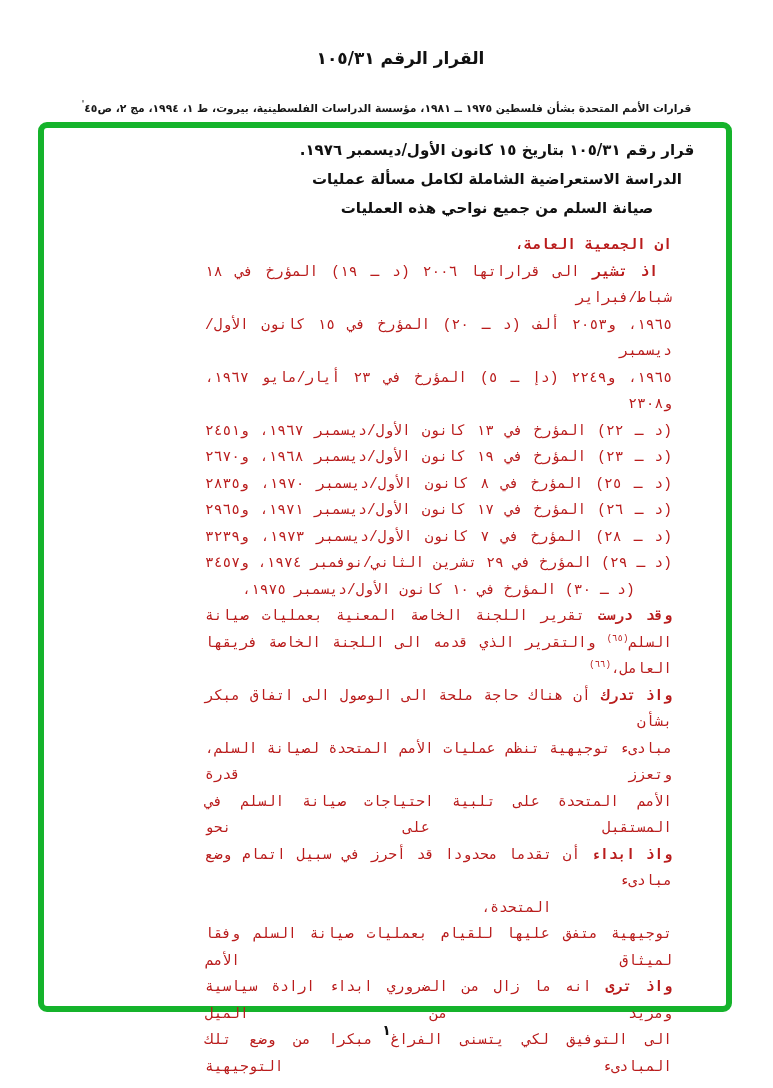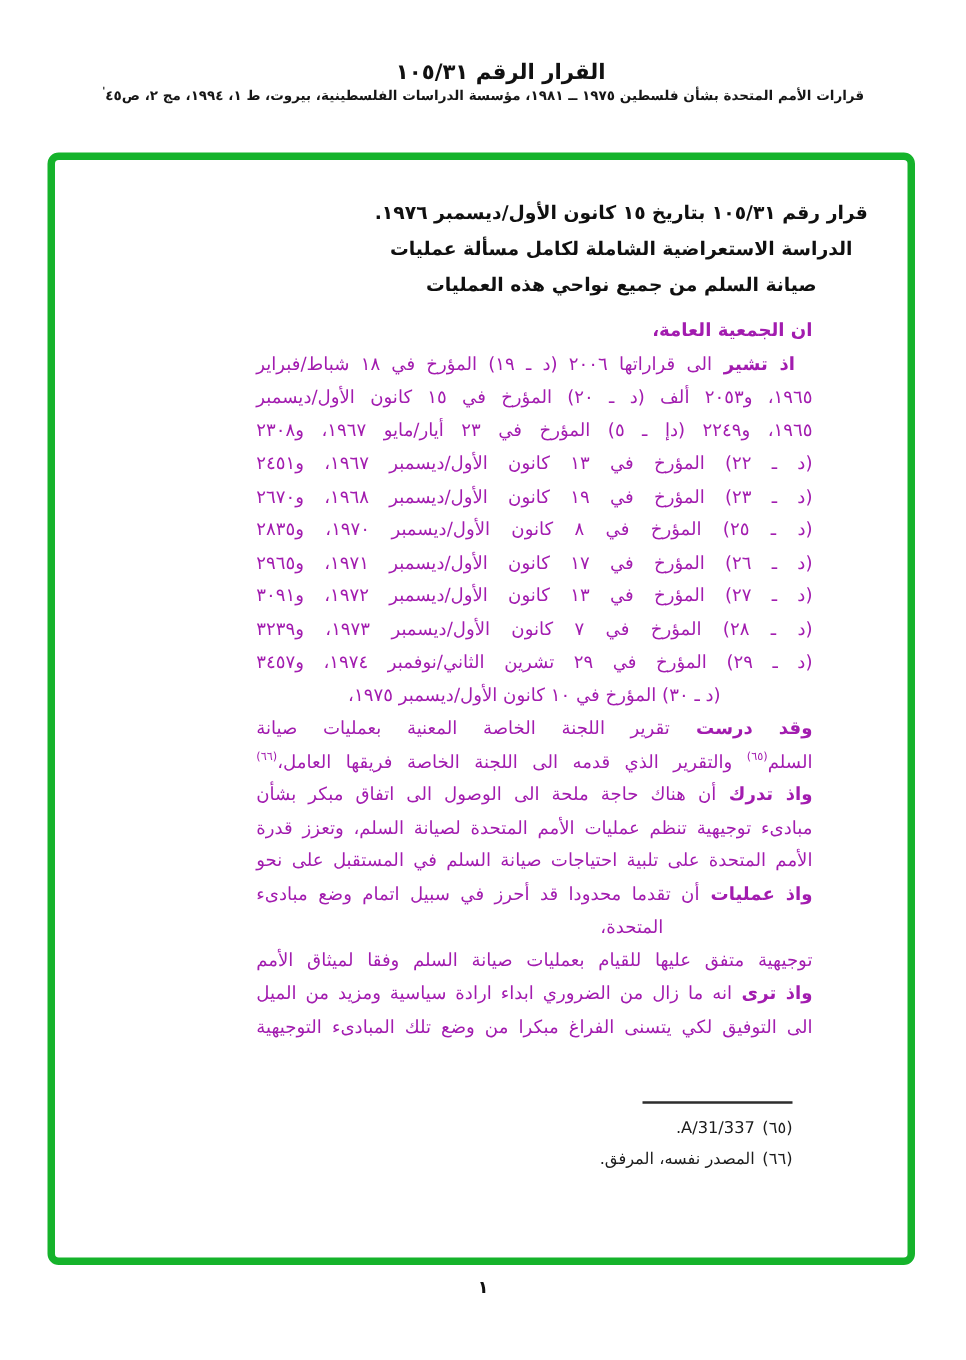--- a/index.html
+++ b/index.html
@@ -6,36 +6,36 @@
   .page{
     position:relative;width:773px;height:1088px;background:#ffffff;overflow:hidden;
     font-family:"DejaVu Sans",sans-serif;color:#1b1b1b;
   }
   .title{
     position:absolute;top:48px;left:0;right:0;text-align:center;
     direction:rtl;font-weight:bold;font-size:17px;transform:translateX(14px);
     color:#111;
   }
   .subtitle{
-    position:absolute;top:70px;left:0;right:0;text-align:center;
+    position:absolute;top:102px;left:0;right:0;text-align:center;
     direction:rtl;font-weight:bold;font-size:10.8px;color:#161616;
   }
   .subtitle sup{font-size:8px;}
   .green-box{
     position:absolute;left:38px;top:122px;width:694px;height:890px;
     box-sizing:border-box;border:6px solid #15b32b;border-radius:9px;
     background:transparent;
   }
   .doc-content{position:absolute;top:0;left:0;right:0;bottom:0;direction:rtl;}
   .headings{
-    margin:28px 8px 0 232px;text-align:center;font-weight:bold;
+    margin:8px 8px 0 232px;text-align:center;font-weight:bold;
     font-size:15px;line-height:29px;color:#101010;
   }
   .bodylines{
-    margin:9px 76px 0 161px;font-size:14.5px;line-height:26.5px;color:#a21caf;
+    margin:9px 54px 0 161px;font-size:14.5px;line-height:26.5px;color:#b91c1c;font-family:Liberation Mono, monospace;
   }
   .bline{min-height:26.5px;}
   .bline.j{text-align:justify;text-align-last:justify;text-justify:inter-word;}
   .bline.r{text-align:right;}
   .bline.c{text-align:center;}
   .bline.cs{text-align:center;transform:translateX(78px);}
   .bline.gap{margin-top:9px;}
   .bline.ind{text-indent:14px;}
   .b{font-weight:bold;}
   sup{font-size:9px;line-height:0;}
@@ -67,30 +67,29 @@
 
       <div class="bodylines" id="bodylines">
           <div class="bline r gap"><span class="b">ان الجمعية العامة،</span></div>
           <div class="bline j ind"><span class="b">اذ تشير </span><span>الى قراراتها ٢٠٠٦ (د ـ ١٩) المؤرخ في ١٨ شباط/فبراير</span></div>
           <div class="bline j"><span>١٩٦٥، و٢٠٥٣ ألف (د ـ ٢٠) المؤرخ في ١٥ كانون الأول/ديسمبر</span></div>
           <div class="bline j"><span>١٩٦٥، و٢٢٤٩ (دإ ـ ٥) المؤرخ في ٢٣ أيار/مايو ١٩٦٧، و٢٣٠٨</span></div>
           <div class="bline j"><span>(د ـ ٢٢) المؤرخ في ١٣ كانون الأول/ديسمبر ١٩٦٧، و٢٤٥١</span></div>
           <div class="bline j"><span>(د ـ ٢٣) المؤرخ في ١٩ كانون الأول/ديسمبر ١٩٦٨، و٢٦٧٠</span></div>
           <div class="bline j"><span>(د ـ ٢٥) المؤرخ في ٨ كانون الأول/ديسمبر ١٩٧٠، و٢٨٣٥</span></div>
           <div class="bline j"><span>(د ـ ٢٦) المؤرخ في ١٧ كانون الأول/ديسمبر ١٩٧١، و٢٩٦٥</span></div>
-          <div class="bline j"><span>(د ـ ٢٧) المؤرخ في ١٣ كانون الأول/ديسمبر ١٩٧٢، و٣٠٩١</span></div>
           <div class="bline j"><span>(د ـ ٢٨) المؤرخ في ٧ كانون الأول/ديسمبر ١٩٧٣، و٣٢٣٩</span></div>
           <div class="bline j"><span>(د ـ ٢٩) المؤرخ في ٢٩ تشرين الثاني/نوفمبر ١٩٧٤، و٣٤٥٧</span></div>
           <div class="bline c"><span>(د ـ ٣٠) المؤرخ في ١٠ كانون الأول/ديسمبر ١٩٧٥،</span></div>
           <div class="bline j"><span class="b">وقد درست </span><span>تقرير اللجنة الخاصة المعنية بعمليات صيانة</span></div>
           <div class="bline j"><span>السلم</span><sup>(٦٥)</sup><span> والتقرير الذي قدمه الى اللجنة الخاصة فريقها العامل،</span><sup>(٦٦)</sup></div>
           <div class="bline j"><span class="b">واذ تدرك </span><span>أن هناك حاجة ملحة الى الوصول الى اتفاق مبكر بشأن</span></div>
           <div class="bline j"><span>مبادىء توجيهية تنظم عمليات الأمم المتحدة لصيانة السلم، وتعزز قدرة</span></div>
           <div class="bline j"><span>الأمم المتحدة على تلبية احتياجات صيانة السلم في المستقبل على نحو</span></div>
-          <div class="bline j"><span class="b">واذ عمليات </span><span>أن تقدما محدودا قد أحرز في سبيل اتمام وضع مبادىء</span></div>
+          <div class="bline j"><span class="b">واذ ابداء </span><span>أن تقدما محدودا قد أحرز في سبيل اتمام وضع مبادىء</span></div>
           <div class="bline cs"><span>المتحدة،</span></div>
           <div class="bline j"><span>توجيهية متفق عليها للقيام بعمليات صيانة السلم وفقا لميثاق الأمم</span></div>
           <div class="bline j"><span class="b">واذ ترى </span><span>انه ما زال من الضروري ابداء ارادة سياسية ومزيد من الميل</span></div>
           <div class="bline j"><span>الى التوفيق لكي يتسنى الفراغ مبكرا من وضع تلك المبادىء التوجيهية</span></div>
         </div>
 
       <div class="footnotes">
         <div class="fn-rule"></div>
         <div class="fn-line"><span class="fn-marker">(٦٥)</span><span>A/31/337.</span></div>
         <div class="fn-line"><span class="fn-marker">(٦٦)</span><span>المصدر نفسه، المرفق.</span></div>

